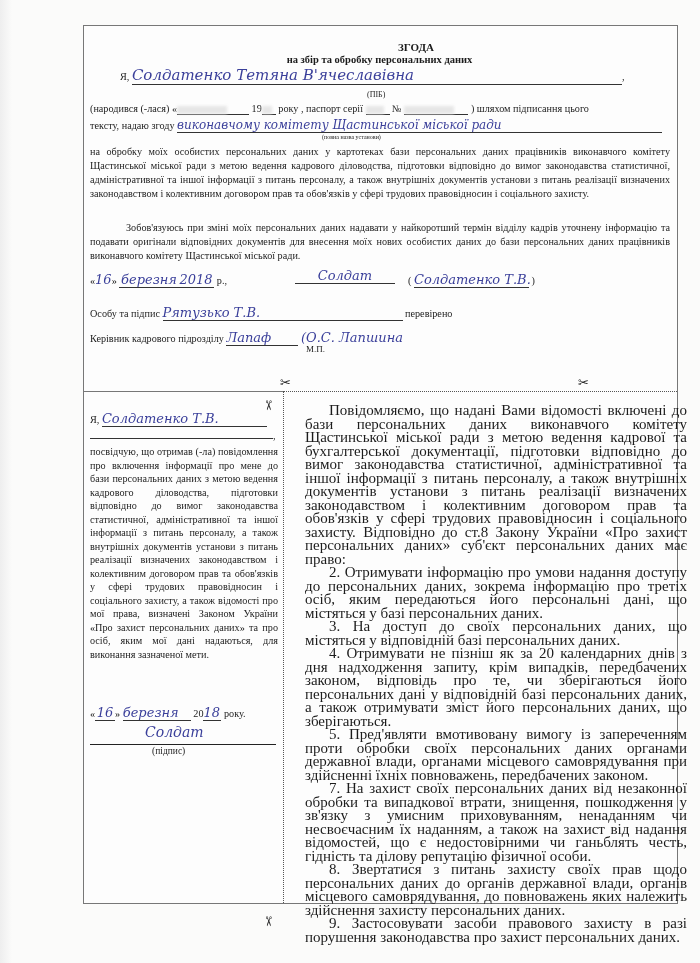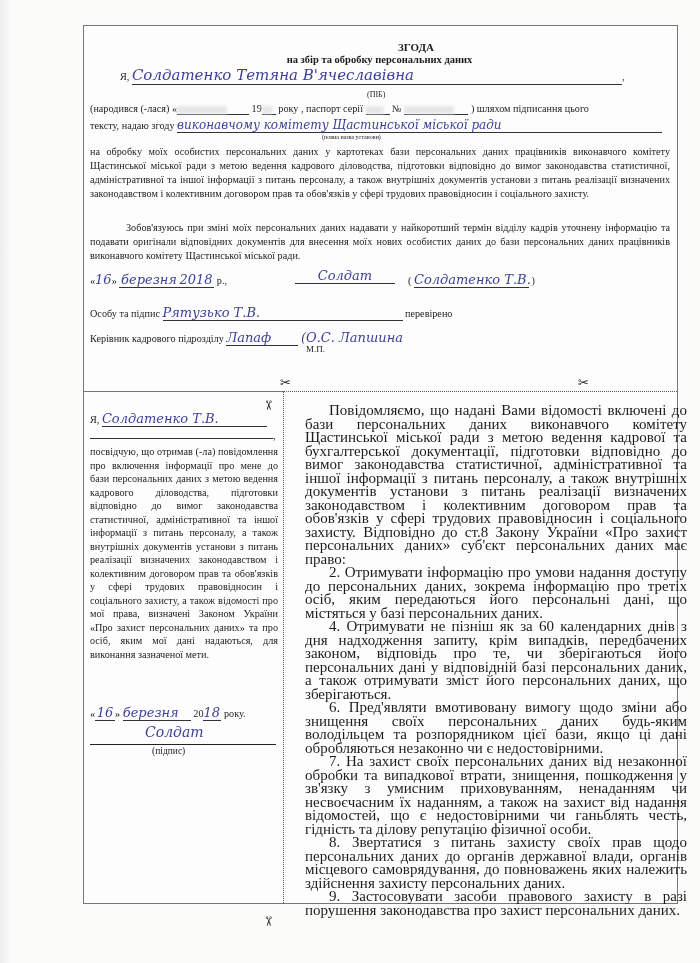--- a/index.html
+++ b/index.html
@@ -120,18 +120,19 @@
 </div>
 <div class="line" style="left:145px;top:724px;">
   <span class="hand" style="font-size:14px;">Солдат</span>
 </div>
 <div style="position:absolute;left:90px;top:744px;width:186px;border-top:1px solid #222;"></div>
 <div class="line" style="left:152px;top:746px;font-size:9.5px;">(підпис)</div>
 
 <div class="rcol" style="top:404px;">
   <p>Повідомляємо, що надані Вами відомості включені до бази персональних даних виконавчого комітету Щастинської міської ради з метою ведення кадрової та бухгалтерської документації, підготовки відповідно до вимог законодавства статистичної, адміністративної та іншої інформації з питань персоналу, а також внутрішніх документів установи з питань реалізації визначених законодавством і колективним договором прав та обов'язків у сфері трудових правовідносин і соціального захисту. Відповідно до ст.8 Закону України «Про захист персональних даних» суб'єкт персональних даних має право:</p>
   <p>2. Отримувати інформацію про умови надання доступу до персональних даних, зокрема інформацію про третіх осіб, яким передаються його персональні дані, що містяться у базі персональних даних.</p>
-  <p>4. Отримувати не пізніш як за 60 календарних днів з дня надходження запиту, крім випадків, передбачених законом, відповідь про те, чи зберігаються його персональних дані у відповідній базі персональних даних, а також отримувати зміст його персональних даних, що зберігаються.</p>
-  <p>6. Пред'являти вмотивовану вимогу щодо зміни або знищення своїх персональних даних будь-яким володільцем та розпорядником цієї бази, якщо ці дані обробляються незаконно чи є недостовірними.</p>
+  <p>3. На доступ до своїх персональних даних, що містяться у відповідній базі персональних даних.</p>
+  <p>4. Отримувати не пізніш як за 20 календарних днів з дня надходження запиту, крім випадків, передбачених законом, відповідь про те, чи зберігаються його персональних дані у відповідній базі персональних даних, а також отримувати зміст його персональних даних, що зберігаються.</p>
+  <p>5. Пред'являти вмотивовану вимогу із запереченням проти обробки своїх персональних даних органами державної влади, органами місцевого самоврядування при здійсненні їхніх повноважень, передбачених законом.</p>
   <p>7. На захист своїх персональних даних від незаконної обробки та випадкової втрати, знищення, пошкодження у зв'язку з умисним приховуванням, ненаданням чи несвоєчасним їх наданням, а також на захист від надання відомостей, що є недостовірними чи ганьблять честь, гідність та ділову репутацію фізичної особи.</p>
   <p>8. Звертатися з питань захисту своїх прав щодо персональних даних до органів державної влади, органів місцевого самоврядування, до повноважень яких належить здійснення захисту персональних даних.</p>
   <p>9. Застосовувати засоби правового захисту в разі порушення законодавства про захист персональних даних.</p>
 </div>
 
 </body></html>

